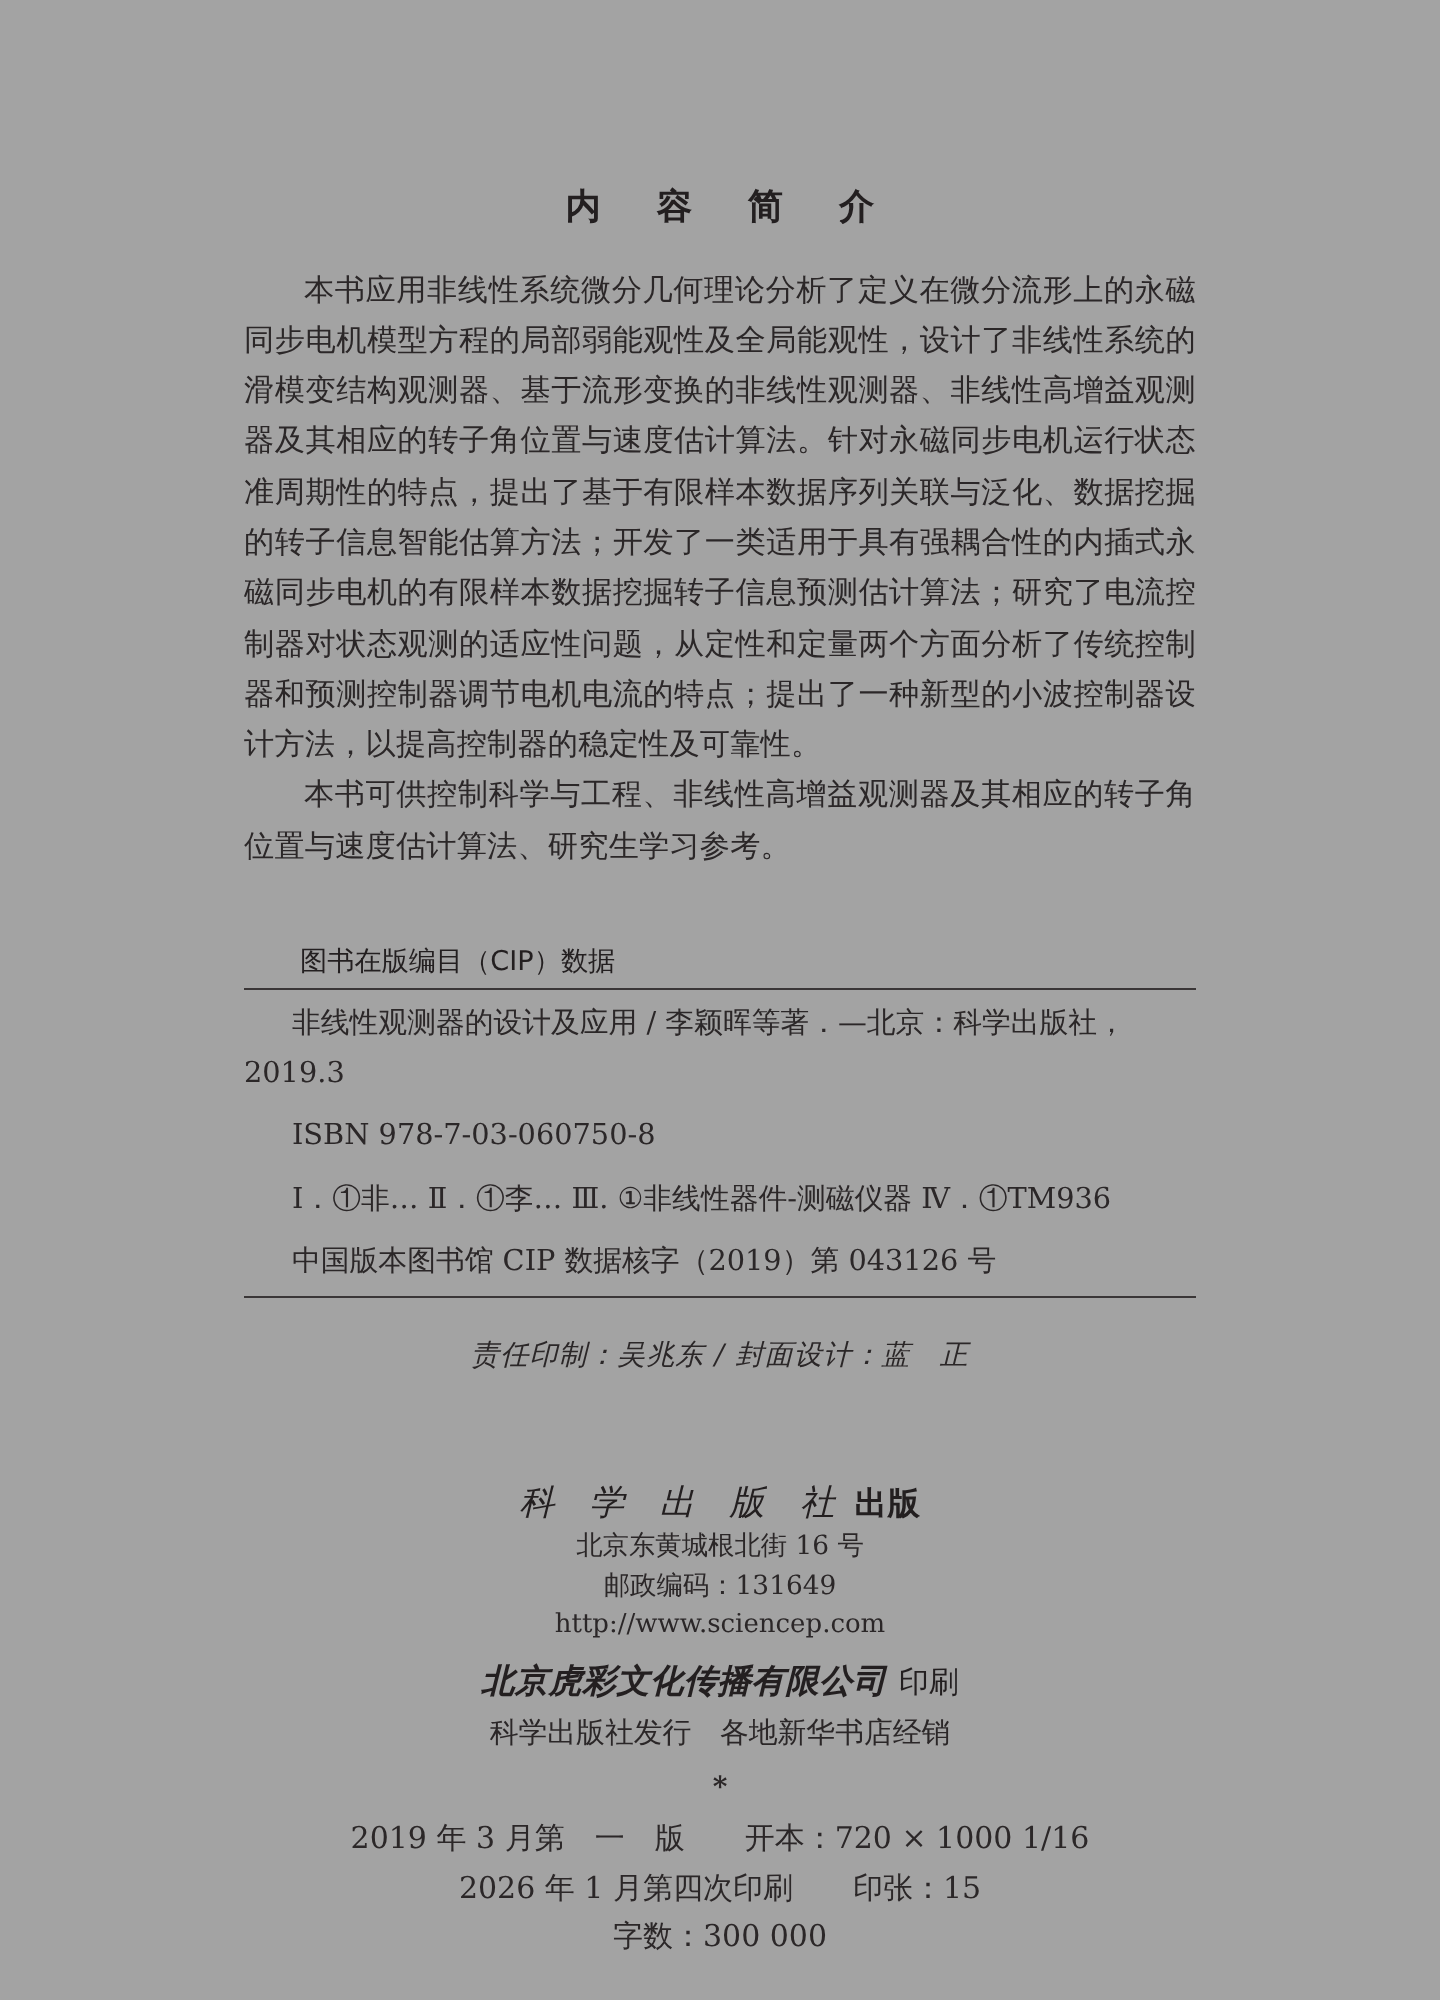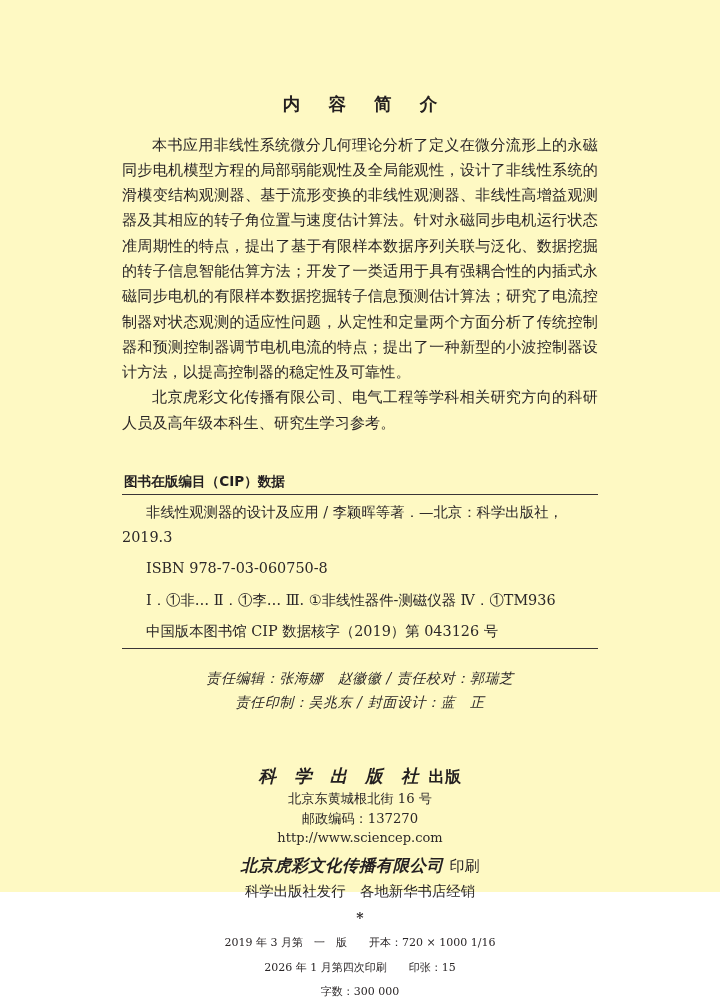--- a/index.html
+++ b/index.html
@@ -12,22 +12,22 @@
     height: 1000px;
     overflow: hidden;
     font-family: "DejaVu Serif", serif;
     color: #231f20;
     -webkit-font-smoothing: antialiased;
   }
 
   .page {
     position: relative;
     width: 720px;
-    height: 892px;
-    background: #fef9c3;
+    height: 1000px;
+    background: #a3a3a3;
     box-sizing: border-box;
   }
 
   
   .content {
     position: absolute;
     left: 122px;
     top: 0;
     width: 476px;
   }
@@ -62,25 +62,26 @@
     color: #2b2728;
     letter-spacing: 0.1px;
   }
 
   
   .cip {
     margin-top: 35px;
   }
   .cip-head {
     font-family: "DejaVu Sans", "Liberation Sans", sans-serif;
-    font-weight: bold;
+    font-weight: normal;
     font-size: 13.6px;
     line-height: 20px;
     color: #231f20;
     padding-left: 2px;
+    margin-left: 26px;
   }
   .rule {
     border: 0;
     border-top: 1.1px solid #3a3637;
     margin: 3px 0 0 0;
     height: 0;
   }
   .rule.bottom {
     margin-top: 4px;
   }
@@ -127,21 +128,21 @@
   }
   .press-line {
     font-size: 17px;
     line-height: 24px;
     white-space: nowrap;
     font-weight: bold;
   }
   .press-logo {
     font-family: "DejaVu Serif", "Liberation Serif", serif;
     font-style: italic;
-    font-weight: bold;
+    font-weight: normal;
     font-size: 17.5px;
     letter-spacing: 6px;
     padding-right: 4px;
   }
   .press-suffix {
     font-family: "DejaVu Sans", "Liberation Sans", sans-serif;
     font-weight: bold;
     font-size: 16px;
     letter-spacing: 0.5px;
     text-align: center;
@@ -190,68 +191,67 @@
   .star {
     font-family: "DejaVu Serif", "Liberation Serif", serif;
     font-size: 14px;
     line-height: 26px;
     color: #2b2728;
     font-weight: bold;
   }
 
   .specs {
     font-family: "DejaVu Serif", "Liberation Serif", serif;
-    font-size: 11px;
+    font-size: 15px;
     line-height: 24.5px;
     color: #2b2728;
     white-space: nowrap;
   }
 </style>
 </head>
 <body>
 
 <div class="page">
   <div class="content">
 
     <div class="intro-title">内 容 简 介</div>
 
     <div class="abstract">
       <p>本书应用非线性系统微分几何理论分析了定义在微分流形上的永磁同步电机模型方程的局部弱能观性及全局能观性，设计了非线性系统的滑模变结构观测器、基于流形变换的非线性观测器、非线性高增益观测器及其相应的转子角位置与速度估计算法。针对永磁同步电机运行状态准周期性的特点，提出了基于有限样本数据序列关联与泛化、数据挖掘的转子信息智能估算方法；开发了一类适用于具有强耦合性的内插式永磁同步电机的有限样本数据挖掘转子信息预测估计算法；研究了电流控制器对状态观测的适应性问题，从定性和定量两个方面分析了传统控制器和预测控制器调节电机电流的特点；提出了一种新型的小波控制器设计方法，以提高控制器的稳定性及可靠性。</p>
-      <p>北京虎彩文化传播有限公司、电气工程等学科相关研究方向的科研人员及高年级本科生、研究生学习参考。</p>
+      <p>本书可供控制科学与工程、非线性高增益观测器及其相应的转子角位置与速度估计算法、研究生学习参考。</p>
     </div>
 
     <div class="cip">
       <div class="cip-head">图书在版编目（CIP）数据</div>
       <hr class="rule">
       <div class="cip-body">
         <div class="l ind">非线性观测器的设计及应用 / 李颖晖等著．—北京：科学出版社，</div>
         <div class="l noind">2019.3</div>
         <div class="gap"></div>
         <div class="l ind">ISBN 978-7-03-060750-8</div>
         <div class="gap"></div>
         <div class="l ind">Ⅰ．①非… Ⅱ．①李… Ⅲ. ①非线性器件-测磁仪器 Ⅳ．①TM936</div>
         <div class="gap"></div>
         <div class="l ind">中国版本图书馆 CIP 数据核字（2019）第 043126 号</div>
       </div>
       <hr class="rule bottom">
     </div>
 
     <div class="credits">
-      <div class="line">责任编辑：张海娜　赵徽徽 / 责任校对：郭瑞芝</div>
       <div class="line">责任印制：吴兆东 / 封面设计：蓝　正</div>
     </div>
 
     <div class="colophon">
 
       <div class="press-line">
         <span class="press-logo">科 学 出 版 社</span><span class="press-suffix">出版</span>
       </div>
 
       <div class="addr">北京东黄城根北街 16 号</div>
-      <div class="addr">邮政编码：137270</div>
+      <div class="addr">邮政编码：131649</div>
       <div class="url">http://www.sciencep.com</div>
 
       <div class="printer-line">
         <span class="printer-name">北京虎彩文化传播有限公司</span><span class="printer-suffix">印刷</span>
       </div>
 
       <div class="distrib">科学出版社发行　各地新华书店经销</div>
 
       <div class="star">*</div>
 

